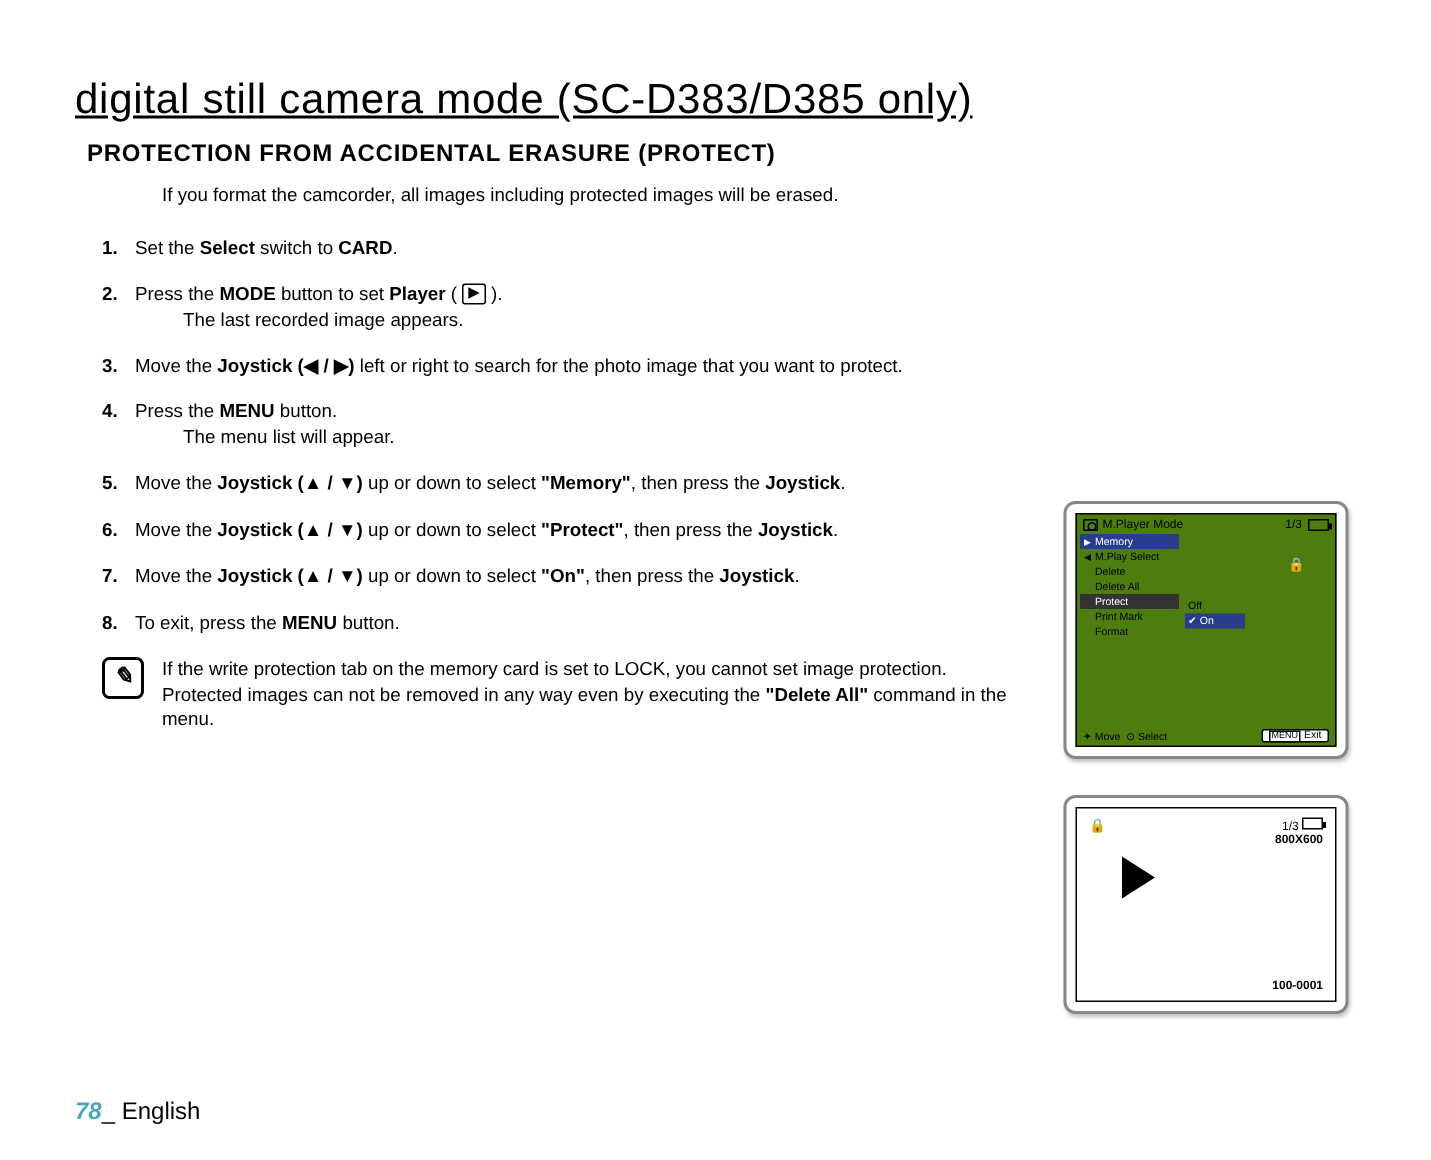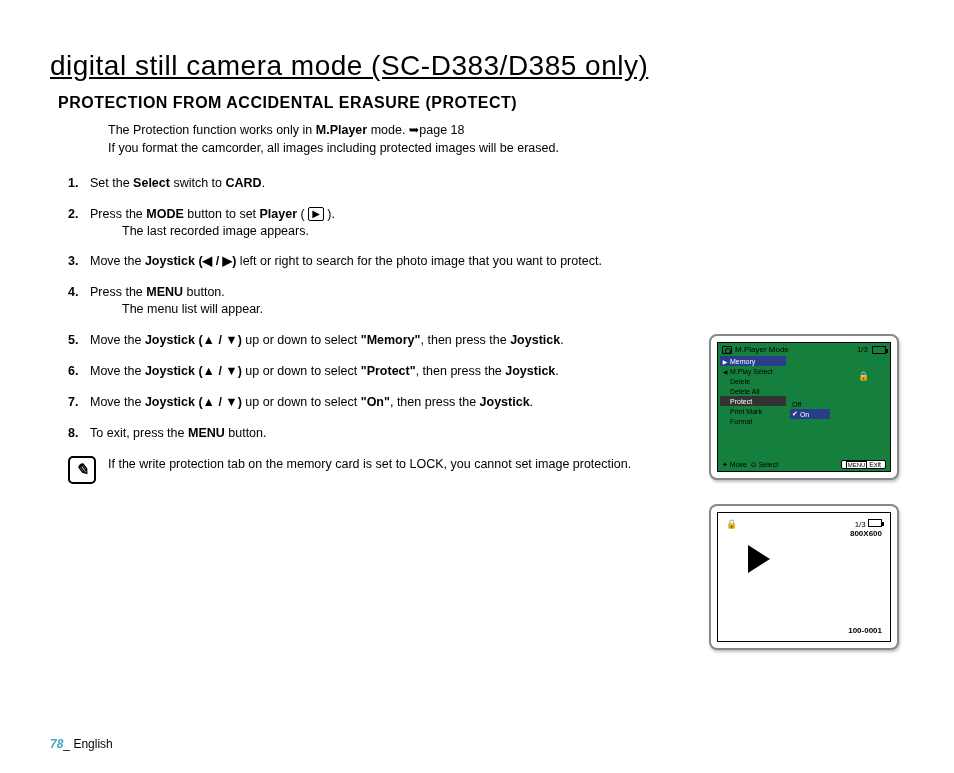--- a/index.html
+++ b/index.html
@@ -84,22 +84,22 @@
     border: 2px solid #888;
     border-radius: 8px;
     background: #fff;
     padding: 6px;
     margin-bottom: 24px;
     box-shadow: 1px 2px 3px rgba(0,0,0,0.25);
     font-size: 8px;
   }
   .lcd-inner {
     border: 1px solid #000;
-    background: #15803d;
-    height: 130px;
+    background: #4d7c0f;
+    height: 156px;
     position: relative;
     overflow: hidden;
   }
   .menu-header {
     display: flex;
     align-items: center;
     padding: 2px 4px;
     gap: 3px;
     font-size: 8px;
   }
@@ -130,42 +130,41 @@
   .lcd2-right { text-align:right; }
   .play-arrow {
     position:absolute; left:30px; top:32px; width:0; height:0;
     border-top:14px solid transparent; border-bottom:14px solid transparent; border-left:22px solid #000;
   }
   .lcd2-bottom { position:absolute; bottom:6px; right:8px; font-size:8px; font-weight:bold;}
   .footer {
     position: absolute;
     bottom: 22px;
     left: 50px;
-    font-size: 12px;
+    font-size: 16px;
   }
   .footer .pn { color:#4aa7c4; font-weight:bold; font-style:italic;}
   .inline-icon {
     display:inline-block; vertical-align:middle; border:1px solid #000; border-radius:2px; padding:0 3px; font-size:10px; line-height:12px;
   }
   .lock-inline {
     display:inline-block; vertical-align:middle; border:1px solid #000; border-radius:3px; width:16px; height:14px; text-align:center; line-height:12px; font-size:10px;
   }
   b { font-weight:bold; }
 </style>
 </head>
 <body>
 
 <h1 class="page-title">digital still camera mode (SC-D383/D385 only)</h1>
 <h2 class="section-heading">PROTECTION FROM ACCIDENTAL ERASURE (PROTECT)</h2>
 
 <div class="content-row">
   <div class="text-col">
 
     <div class="intro">
-      <p><span>The Protection function works only in </span><b>M.Player</b><span> mode. </span><span>➥page 18</span></p>
       <p>If you format the camcorder, all images including protected images will be erased.</p>
     </div>
 
     <ol class="steps">
       <li>
         <span>Set the </span><b>Select</b><span> switch to </span><b>CARD</b><span>.</span>
       </li>
       <li>
         <span>Press the </span><b>MODE</b><span> button to set </span><b>Player</b><span> ( </span><span class="inline-icon">▶</span><span> ).</span>
         <div class="substep">The last recorded image appears.</div>
@@ -188,20 +187,21 @@
       </li>
       <li>
         <span>To exit, press the </span><b>MENU</b><span> button.</span>
       </li>
     </ol>
 
     <div class="note-row">
       <div class="note-icon">✎</div>
       <div class="note-text">
         <div>If the write protection tab on the memory card is set to LOCK, you cannot set image protection.</div>
+        <div><span>Protected images can not be removed in any way even by executing the </span><b>"Delete All"</b><span> command in the menu.</span></div>
       </div>
     </div>
 
   </div>
 
   <div class="figures-col">
 
     <div class="lcd">
       <div class="lcd-inner">
         <div class="menu-header">

